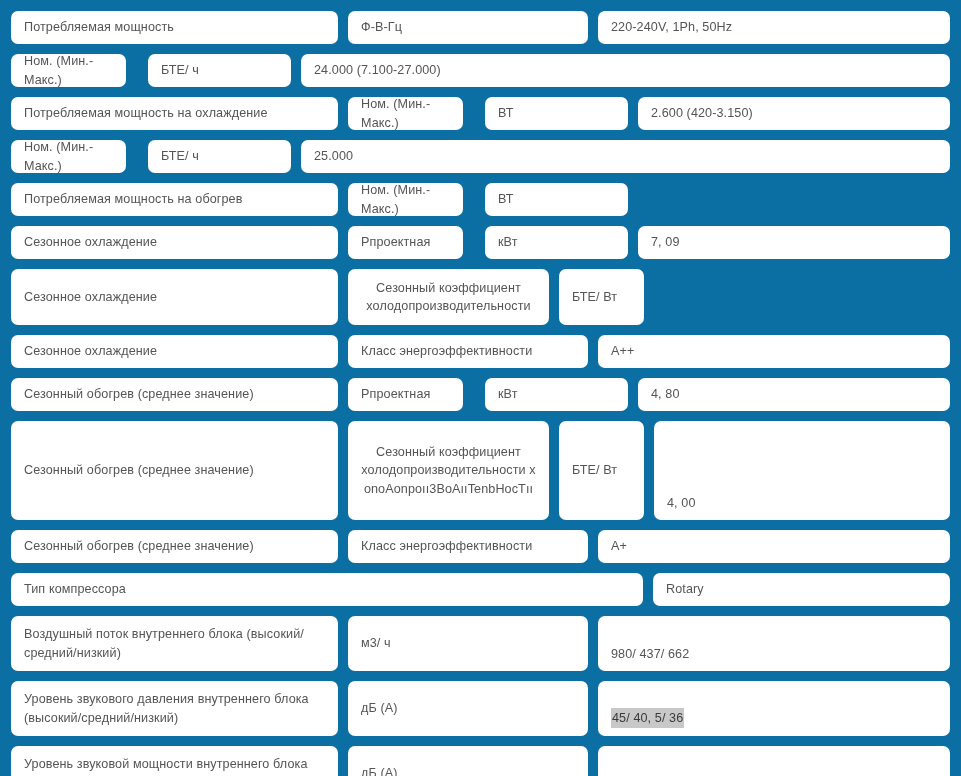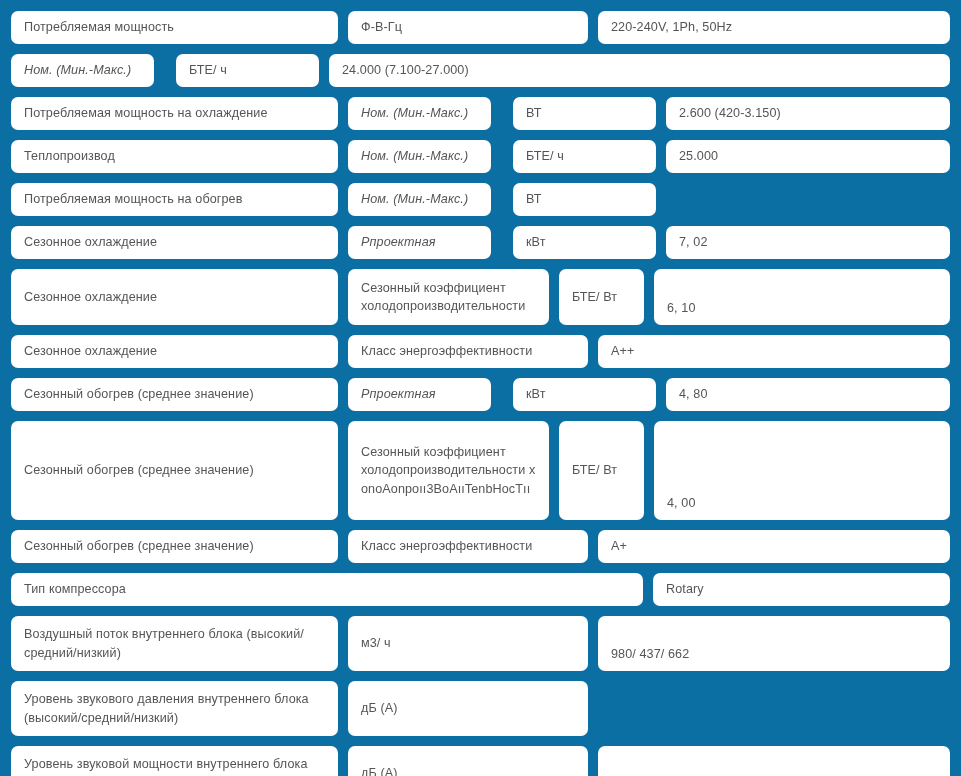--- a/index.html
+++ b/index.html
@@ -38,27 +38,27 @@
     display: flex;
     align-items: center;
     color: #555555;
     font-size: 12.6px;
     line-height: 1.45;
     letter-spacing: 0.1px;
     overflow: hidden;
   }
   
   .c-param    { width: 327px; flex: none; }
-  .c-cond     { width: 143px; flex: none; font-style: italic; }
+  .c-cond     { width: 115px; flex: none; }
   .c-unit     { width: 143px; flex: none; margin-left: 12px; }
   .c-value    { flex: 1 1 auto; align-items: flex-end; }
 
   
   .c-cond-wide    { width: 240px; flex: none; }   
-  .c-cond-mid     { width: 201px; flex: none; }   
+  .c-cond-mid     { width: 201px; flex: none; text-align: center; }   
   .c-unit-narrow  { width: 85px;  flex: none; }
   .c-param-wide   { width: 632px; flex: none; }
 
   .cell .txt { display: block; }
   .highlight {
     background: #c8c8c8;
     color: #3a3a3a;
     padding: 1px 1px;
   }
 
@@ -102,23 +102,20 @@
         <span class="txt">Ном. (Мин.-Макс.)</span>
       </div>
       <div class="cell c-unit">
         <span class="txt">ВТ</span>
       </div>
       <div class="cell c-value">
         <span class="txt">2.600 (420-3.150)</span>
       </div>
     </div>
     <div class="spec-row h-std">
-      <div class="cell c-param">
-        <span class="txt">Теплопроизвод</span>
-      </div>
       <div class="cell c-cond">
         <span class="txt">Ном. (Мин.-Макс.)</span>
       </div>
       <div class="cell c-unit">
         <span class="txt">БТЕ/ ч</span>
       </div>
       <div class="cell c-value">
         <span class="txt">25.000</span>
       </div>
     </div>
@@ -137,36 +134,33 @@
       <div class="cell c-param">
         <span class="txt">Сезонное охлаждение</span>
       </div>
       <div class="cell c-cond">
         <span class="txt">Рпроектная</span>
       </div>
       <div class="cell c-unit">
         <span class="txt">кВт</span>
       </div>
       <div class="cell c-value">
-        <span class="txt">7, 02</span>
+        <span class="txt">7, 09</span>
       </div>
     </div>
     <div class="spec-row h-mid">
       <div class="cell c-param">
         <span class="txt">Сезонное охлаждение</span>
       </div>
       <div class="cell c-cond-mid">
         <span class="txt">Сезонный коэффициент холодопроизводительности</span>
       </div>
       <div class="cell c-unit-narrow">
         <span class="txt">БТЕ/ Вт</span>
       </div>
-      <div class="cell c-value">
-        <span class="txt">6, 10</span>
-      </div>
     </div>
     <div class="spec-row h-std">
       <div class="cell c-param">
         <span class="txt">Сезонное охлаждение</span>
       </div>
       <div class="cell c-cond-wide">
         <span class="txt">Класс энергоэффективности</span>
       </div>
       <div class="cell c-value">
         <span class="txt">A++</span>
@@ -230,20 +224,23 @@
         <span class="txt">980/ 437/ 662</span>
       </div>
     </div>
     <div class="spec-row h-two">
       <div class="cell c-param">
         <span class="txt">Уровень звукового давления внутреннего блока (высокий/средний/низкий)</span>
       </div>
       <div class="cell c-cond-wide">
         <span class="txt">дБ (А)</span>
       </div>
+      <div class="cell c-value">
+        <span class="txt highlight">45/ 40, 5/ 36</span>
+      </div>
     </div>
     <div class="spec-row h-two">
       <div class="cell c-param">
         <span class="txt">Уровень звуковой мощности внутреннего блока (высокий)</span>
       </div>
       <div class="cell c-cond-wide">
         <span class="txt">дБ (А)</span>
       </div>
       <div class="cell c-value">
         <span class="txt">59, 0</span>

